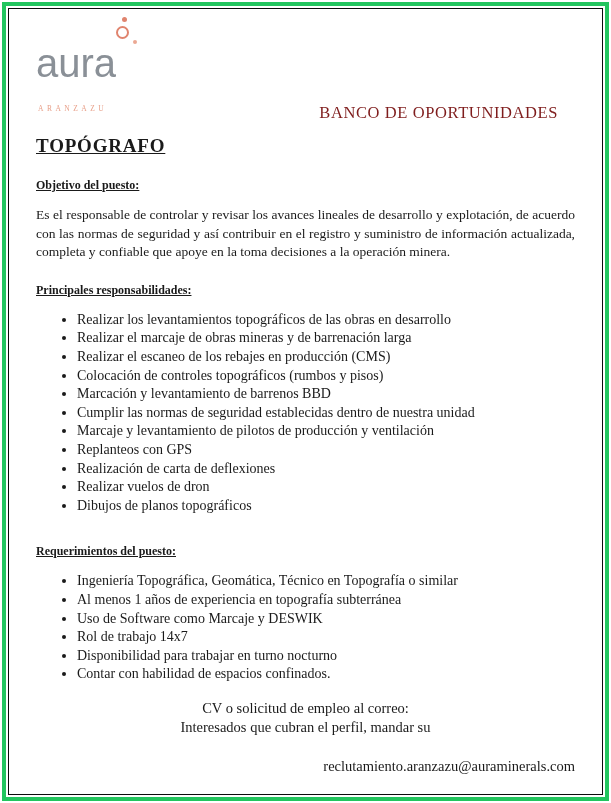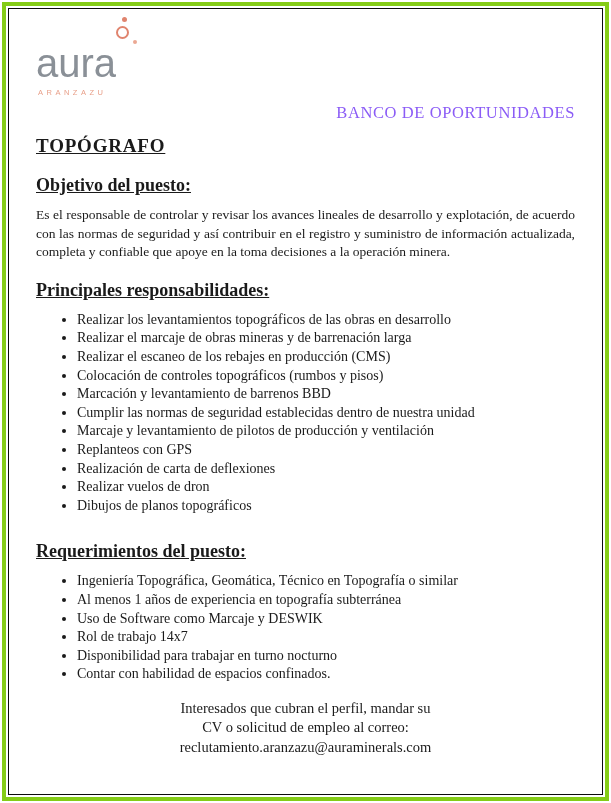--- a/index.html
+++ b/index.html
@@ -2,85 +2,85 @@
 <html><head>
 <meta charset="utf-8">
 <style>
   html, body { margin: 0; padding: 0; background: #ffffff; }
   .page {
     width: 611px; height: 803px; box-sizing: border-box;
     background: #ffffff; padding: 2px;
     font-family: "Liberation Serif", serif; color: #1a1a1a;
   }
   .frame-outer {
-    border: 4px solid #84cc16; height: 100%; box-sizing: border-box; padding: 2px;
+    border: 4px solid #22c55e; height: 100%; box-sizing: border-box; padding: 2px;
   }
   .frame-inner {
     border: 1px solid #0b0b0b; height: 100%; box-sizing: border-box;
     padding: 14px 27px 10px 27px; overflow: hidden;
   }
 
   
   .header { position: relative; height: 80px; margin-top: 2px; }
   .logo { position: relative; width: 160px; margin-top: 20px; }
   .logo-word {
     font-family: "Liberation Sans", sans-serif; font-size: 40px; line-height: 1;
     color: #8a9097; letter-spacing: 0px; font-weight: 400;
   }
   .logo-sub {
-    font-family: Liberation Sans, sans-serif; font-size: 7.5px;
-    letter-spacing: 3.5px; color: #e8a08a; margin-top: 5px; margin-left: 2px;
+    font-family: Liberation Serif, serif; font-size: 7.5px;
+    letter-spacing: 3.5px; color: #e8a08a; margin-top: 21px; margin-left: 2px;
   }
   .logo-icon { position: absolute; left: 0; top: 0; width: 0; height: 0; }
   .logo-ring {
     position: absolute; left: 80px; top: -17px; width: 9px; height: 9px;
     border: 2.4px solid #e0846e; border-radius: 50%;
   }
   .logo-dot-a {
     position: absolute; left: 86px; top: -26px; width: 5px; height: 5px;
     border-radius: 50%; background: #e0846e;
   }
   .logo-dot-b {
     position: absolute; left: 97px; top: -3px; width: 4px; height: 4px;
     border-radius: 50%; background: #eba893;
   }
   .banner {
-    position: absolute; right: 0; bottom: 0;
-    font-size: 16.5px; color: #8b5cf6; letter-spacing: 0.6px;
+    position: absolute; right: 17px; bottom: 0;
+    font-size: 16.5px; color: #7f1d1d; letter-spacing: 0.6px;
   }
 
   
   .title {
     margin: 10px 0 0 0; text-align: left;
     font-size: 19px; font-weight: bold; letter-spacing: 0.8px;
     line-height: 26px;
   }
   .title span { text-decoration: underline; }
 
   
   .section-heading {
-    margin: 0; font-size: 18px; font-weight: bold; line-height: 20px;
+    margin: 0; font-size: 12px; font-weight: bold; line-height: 20px;
   }
   .section-heading span { text-decoration: underline; }
   .h-objective { margin-top: 16px; }
   .h-responsibilities { margin-top: 18px; }
   .h-requirements { margin-top: 26px; }
 
   .body-paragraph {
     margin: 11px 0 16px 0; font-size: 13.5px; line-height: 18.6px;
     text-align: justify;
   }
   ul.bullet-list {
     margin: 11px 0 0 0; padding-left: 41px; font-size: 14px;
   }
   ul.bullet-list li { line-height: 18.6px; }
 
   
   .closing { margin-top: 15px; text-align: center; font-size: 14.5px; line-height: 19.5px; }
-  .contact  { text-align: center; font-size: 14.5px; line-height: 19.5px; }
+  .contact  { margin-top: 19px; text-align: right; font-size: 14.5px; line-height: 19.5px; }
 </style>
 </head>
 <body>
 
 <div class="page">
   <div class="frame-outer">
     <div class="frame-inner">
 
       <div class="header">
         <div class="logo">
@@ -119,22 +119,22 @@
       <ul class="bullet-list">
         <li>Ingeniería Topográfica, Geomática, Técnico en Topografía o similar</li>
         <li>Al menos 1 años de experiencia en topografía subterránea</li>
         <li>Uso de Software como Marcaje y DESWIK</li>
         <li>Rol de trabajo 14x7</li>
         <li>Disponibilidad para trabajar en turno nocturno</li>
         <li>Contar con habilidad de espacios confinados.</li>
       </ul>
 
       <div class="closing">
+        <div>CV o solicitud de empleo al correo:</div>
         <div>Interesados que cubran el perfil, mandar su</div>
-        <div>CV o solicitud de empleo al correo:</div>
       </div>
 
       <div class="contact">
         <div>reclutamiento.aranzazu@auraminerals.com</div>
       </div>
 
     </div>
   </div>
 </div>
 

